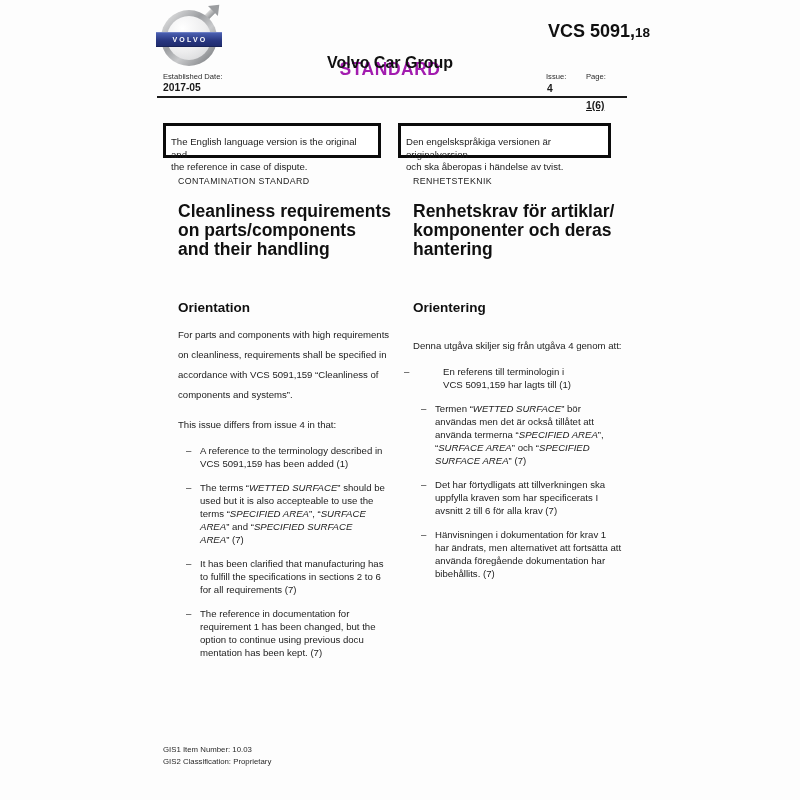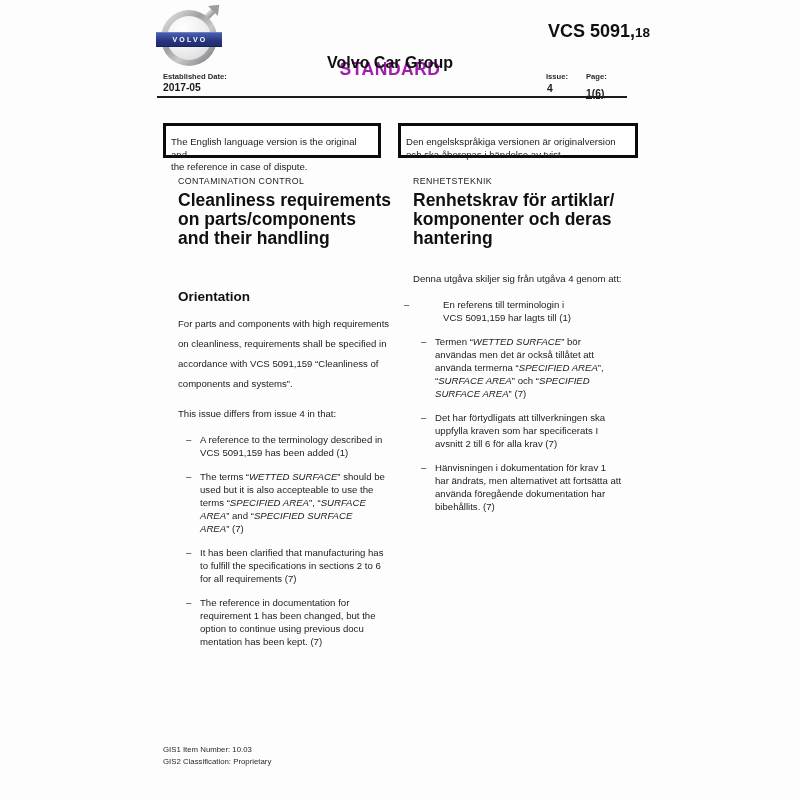--- a/index.html
+++ b/index.html
@@ -15,28 +15,28 @@
   
   .abs { position: absolute; }
   .doc-type { left: 290px; top: 21px; width: 200px; text-align: center;
               font-size: 17.5px; font-weight: bold; letter-spacing: .5px; color:#a21caf;margin-top:38px; }
   .doc-number { left: 470px; top: 21px; width: 180px; text-align: right;
                 font-weight: bold; color:#101010; }
   .doc-number .main { font-size: 18px; }
   .doc-number .suffix { font-size: 13.5px; }
   .company { left: 290px; top: 54px; width: 200px; text-align: center;
              font-size: 16px; font-weight: bold; color:#101010; }
-  .small-label { font-size: 7.6px; font-weight: bold; color: #2a2a2a; }
+  .small-label { font-size: 7.6px; font-weight: normal; color: #2a2a2a; }
   .small-value { font-size: 10.3px; font-weight: 600; color: #1a1a1a; }
   .est-label { left: 163px; top: 72px; }
   .est-value { left: 163px; top: 82px; }
   .issue-label { left: 546px; top: 72px; }
   .issue-value { left: 547px; top: 83px; }
   .page-label { left: 586px; top: 72px; }
-  .page-value { left: 586px; top: 88px; text-decoration: underline; }
+  .page-value { left: 586px; top: 100px; text-decoration: underline; }
   .hrule { left: 157px; top: 96px; width: 470px; height: 2px; background: #1c1c1c; }
 
   
   .logo { left: 152px; top: 8px; width: 74px; height: 64px; }
   .ring { position: absolute; left: 9px; top: 2px; width: 56px; height: 56px;
           border-radius: 50%;
           background: linear-gradient(135deg, #f2f2f2 0%, #9d9fa2 40%, #c9cacc 60%, #8f9194 85%, #d9d9d9 100%); }
   .ring-inner { position: absolute; inset: 6px; border-radius: 50%;
           background: radial-gradient(circle at 35% 28%, #ffffff 0%, #ededee 55%, #cfd0d2 100%); }
   .arrow { position: absolute; left: 52px; top: 0px; width: 22px; height: 16px;
@@ -51,28 +51,28 @@
           border-top: 1px solid #6d7fc4; border-bottom: 1px solid #182257;
           display: flex; align-items: center; justify-content: center; }
   .band-text { color: #ffffff; font-size: 7px; font-weight: bold; letter-spacing: 2.2px;
           line-height: 1; padding-left: 2px; }
 
   
   .notice { position: absolute; top: 123px; height: 35px; box-sizing: border-box;
             border: 3px solid #0b0b0b; padding: 10px 5px;
             font-size: 9.6px; line-height: 12.6px; color: #1c1c1c; background: #fff; }
   .notice-en { left: 163px; width: 218px; }
-  .notice-sv { left: 398px; width: 240px; }
+  .notice-sv { left: 398px; width: 213px; }
 
   
   .col { position: absolute; top: 176px; }
   .col-en { left: 178px; width: 221px; }
   .col-sv { left: 413px; width: 229px; }
   .kicker { font-size: 8.8px; letter-spacing: .4px; color: #222; }
-  .doc-title { margin-top: 5px; font-size: 17.5px; line-height: 19px;
+  .doc-title { margin-top: 16px; font-size: 17.5px; line-height: 19px;
                font-weight: bold; color: #101010; }
   .section-heading { margin-top: 41px; font-size: 13.5px; font-weight: bold; color: #101010; }
   .para { margin-top: 10px; font-size: 9.6px; line-height: 20px; color: #1c1c1c; }
   .gap-lg { margin-top: 21px; }
   .bullets { margin-top: 9px; }
   .bullet { position: relative; padding-left: 22px; margin-bottom: 11px;
             font-size: 9.6px; line-height: 13px; color: #1c1c1c; }
   .bullet .dash { position: absolute; left: 8px; top: 0; }
   .bullet.b-first { padding-left: 30px; }
   .bullet.b-first .dash { left: -9px; }
@@ -117,21 +117,21 @@
   <div class="notice notice-en">
     <span class="pre">The English language version is the original and
 the reference in case of dispute.</span>
   </div>
   <div class="notice notice-sv">
     <span class="pre">Den engelskspråkiga versionen är originalversion
 och ska åberopas i händelse av tvist.</span>
   </div>
 
   <div class="col col-en">
-    <div class="kicker">CONTAMINATION CONTROL</div>
+    <div class="kicker">CONTAMINATION STANDARD</div>
     <div class="doc-title pre">Cleanliness requirements
 on parts/components
 and their handling</div>
     <div class="section-heading">Orientation</div>
     <div class="para pre">For parts and components with high requirements
 on cleanliness, requirements shall be specified in
 accordance with VCS 5091,159 “Cleanliness of
 components and systems”.</div>
     <div class="para">This issue differs from issue 4 in that:</div>
     <div class="bullets">
@@ -150,20 +150,21 @@
 option to continue using previous docu
 mentation has been kept. (7)</span></span></div>
       </div>
   </div>
 
   <div class="col col-sv">
     <div class="kicker">RENHETSTEKNIK</div>
     <div class="doc-title pre">Renhetskrav för artiklar/
 komponenter och deras
 hantering</div>
+    <div class="section-heading">Orientering</div>
     <div class="para gap-lg">Denna utgåva skiljer sig från utgåva 4 genom att:</div>
     <div class="bullets">
         <div class="bullet b-first"><span class="dash">–</span><span class="pre"><span>En referens till terminologin i
 VCS 5091,159 har lagts till (1)</span></span></div>
         <div class="bullet"><span class="dash">–</span><span class="pre"><span>Termen “</span><i>WETTED SURFACE</i><span>” bör
 användas men det är också tillåtet att
 använda termerna “</span><i>SPECIFIED AREA</i><span>”,
 “</span><i>SURFACE AREA</i><span>” och “</span><i>SPECIFIED
 SURFACE AREA</i><span>” (7)</span></span></div>
         <div class="bullet"><span class="dash">–</span><span class="pre"><span>Det har förtydligats att tillverkningen ska

